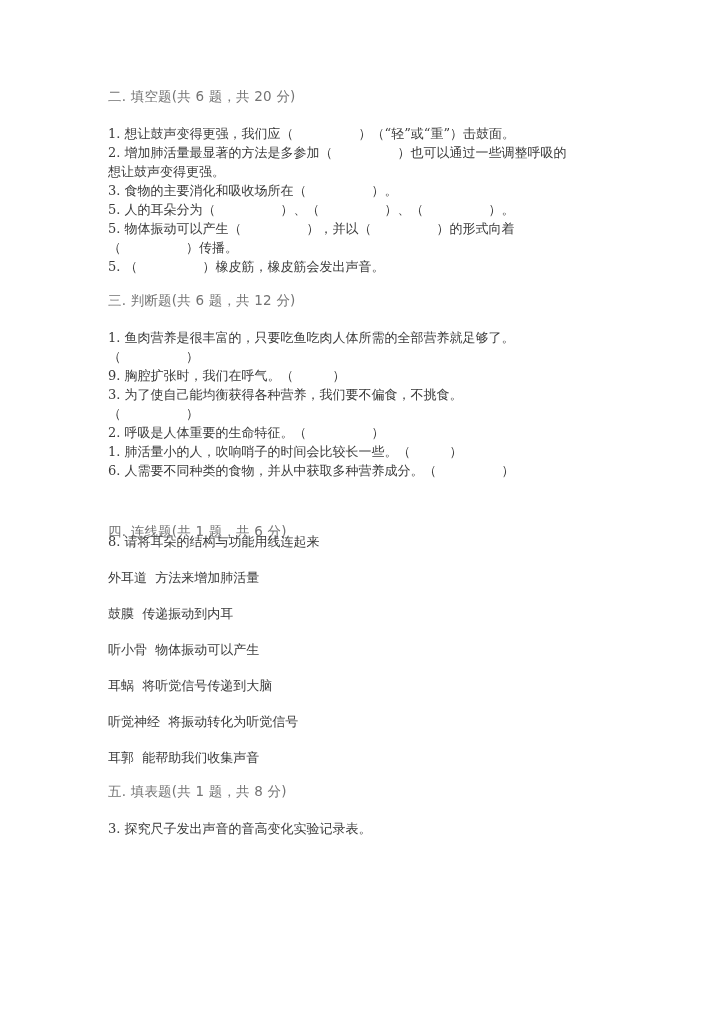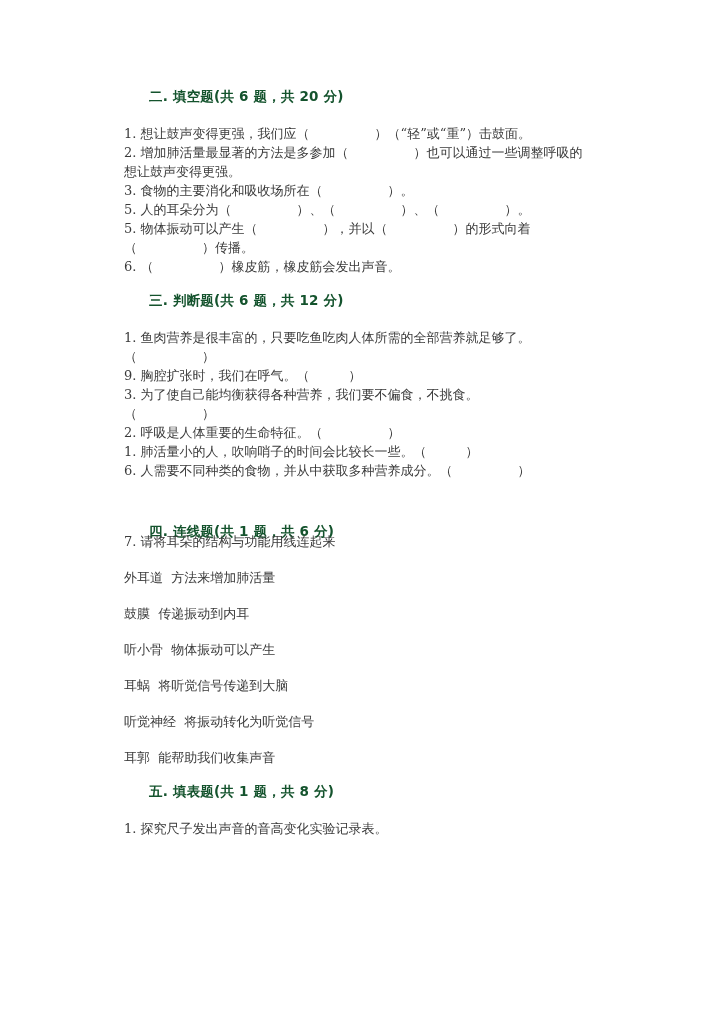--- a/index.html
+++ b/index.html
@@ -1,51 +1,51 @@
 <!DOCTYPE html>
 <html><head>
   <meta charset="utf-8">
   <style>
     html, body { margin: 0; padding: 0; background: #ffffff; }
     body { width: 720px; height: 1018px; position: relative; overflow: hidden;
       font-family: "DejaVu Serif", "Liberation Serif", serif; color: #333333; }
     .page { position: absolute; left: 108px; top: 0; width: 505px; }
     .heading { position: absolute; left: 0; font-family: "DejaVu Sans", "Liberation Sans", sans-serif;
-      font-weight: bold; font-size: 13.5px; color: #14532d; white-space: nowrap; letter-spacing: 0.2px; margin-left: 41px; }
-    .line { position: absolute; left: 16px; font-size: 13px; line-height: 19px; color: #3a3a3a; white-space: pre; text-align: right; }
+      font-weight: normal; font-size: 13.5px; color: #737373; white-space: nowrap; letter-spacing: 0.2px; }
+    .line { position: absolute; left: 0; font-size: 13px; line-height: 19px; color: #3a3a3a; white-space: pre; text-align: right; }
   </style>
 </head>
 <body>
 
 <div class="page">
 
   <div class="heading" style="top:88px">二. 填空题(共 6 题，共 20 分)</div>
   <div class="line" style="top:124px">1. 想让鼓声变得更强，我们应（　　　　　）（“轻”或“重”）击鼓面。</div>
   <div class="line" style="top:143px">2. 增加肺活量最显著的方法是多参加（　　　　　）也可以通过一些调整呼吸的</div>
   <div class="line" style="top:162px">想让鼓声变得更强。</div>
   <div class="line" style="top:181px">3. 食物的主要消化和吸收场所在（　　　　　）。</div>
   <div class="line" style="top:200px">5. 人的耳朵分为（　　　　　）、（　　　　　）、（　　　　　）。</div>
   <div class="line" style="top:219px">5. 物体振动可以产生（　　　　　），并以（　　　　　）的形式向着</div>
   <div class="line" style="top:238px">（　　　　　）传播。</div>
-  <div class="line" style="top:257px">6. （　　　　　）橡皮筋，橡皮筋会发出声音。</div>
+  <div class="line" style="top:257px">5. （　　　　　）橡皮筋，橡皮筋会发出声音。</div>
 
   <div class="heading" style="top:292px">三. 判断题(共 6 题，共 12 分)</div>
   <div class="line" style="top:328px">1. 鱼肉营养是很丰富的，只要吃鱼吃肉人体所需的全部营养就足够了。</div>
   <div class="line" style="top:347px">（　　　　　）</div>
   <div class="line" style="top:366px">9. 胸腔扩张时，我们在呼气。（　　　）</div>
   <div class="line" style="top:385px">3. 为了使自己能均衡获得各种营养，我们要不偏食，不挑食。</div>
   <div class="line" style="top:404px">（　　　　　）</div>
   <div class="line" style="top:423px">2. 呼吸是人体重要的生命特征。（　　　　　）</div>
   <div class="line" style="top:442px">1. 肺活量小的人，吹响哨子的时间会比较长一些。（　　　）</div>
   <div class="line" style="top:461px">6. 人需要不同种类的食物，并从中获取多种营养成分。（　　　　　）</div>
 
   <div class="heading" style="top:523px">四. 连线题(共 1 题，共 6 分)</div>
-  <div class="line" style="top:532px">7. 请将耳朵的结构与功能用线连起来</div>
+  <div class="line" style="top:532px">8. 请将耳朵的结构与功能用线连起来</div>
   <div class="line" style="top:568px">外耳道  方法来增加肺活量</div>
   <div class="line" style="top:604px">鼓膜  传递振动到内耳</div>
   <div class="line" style="top:640px">听小骨  物体振动可以产生</div>
   <div class="line" style="top:676px">耳蜗  将听觉信号传递到大脑</div>
   <div class="line" style="top:712px">听觉神经  将振动转化为听觉信号</div>
   <div class="line" style="top:748px">耳郭  能帮助我们收集声音</div>
 
   <div class="heading" style="top:783px">五. 填表题(共 1 题，共 8 分)</div>
-  <div class="line" style="top:819px">1. 探究尺子发出声音的音高变化实验记录表。</div>
+  <div class="line" style="top:819px">3. 探究尺子发出声音的音高变化实验记录表。</div>
 </div>
 
 </body></html>

